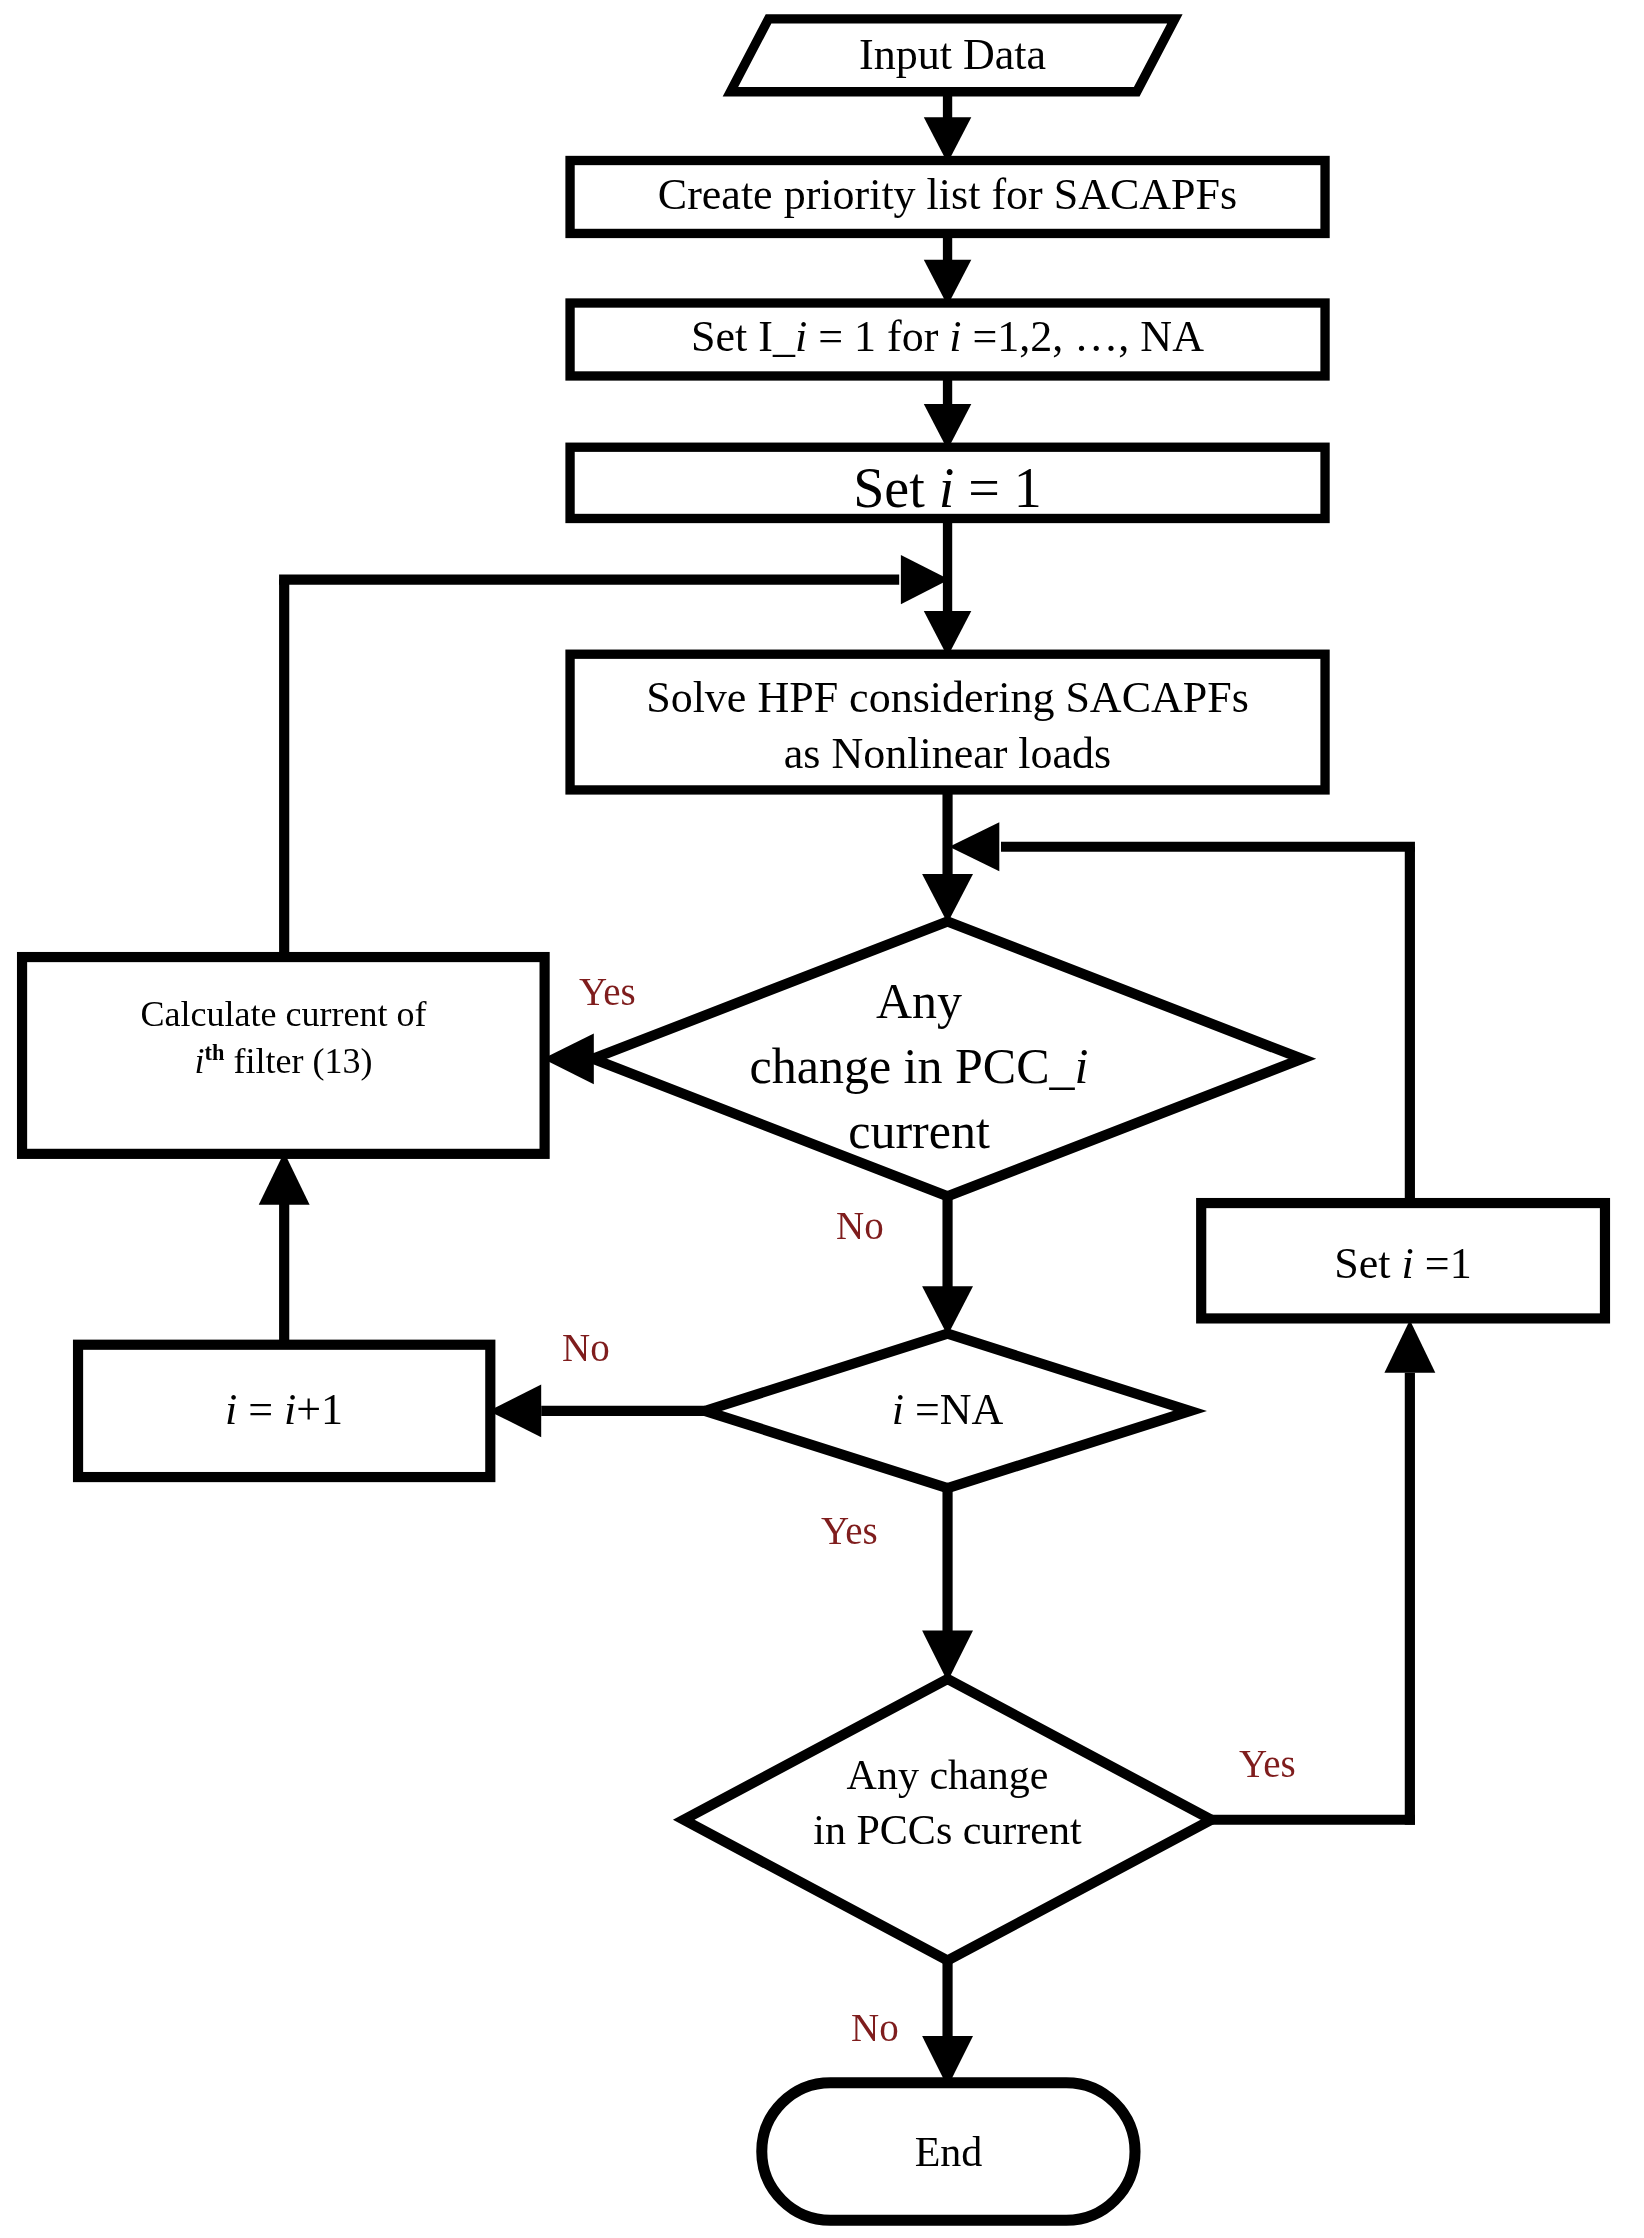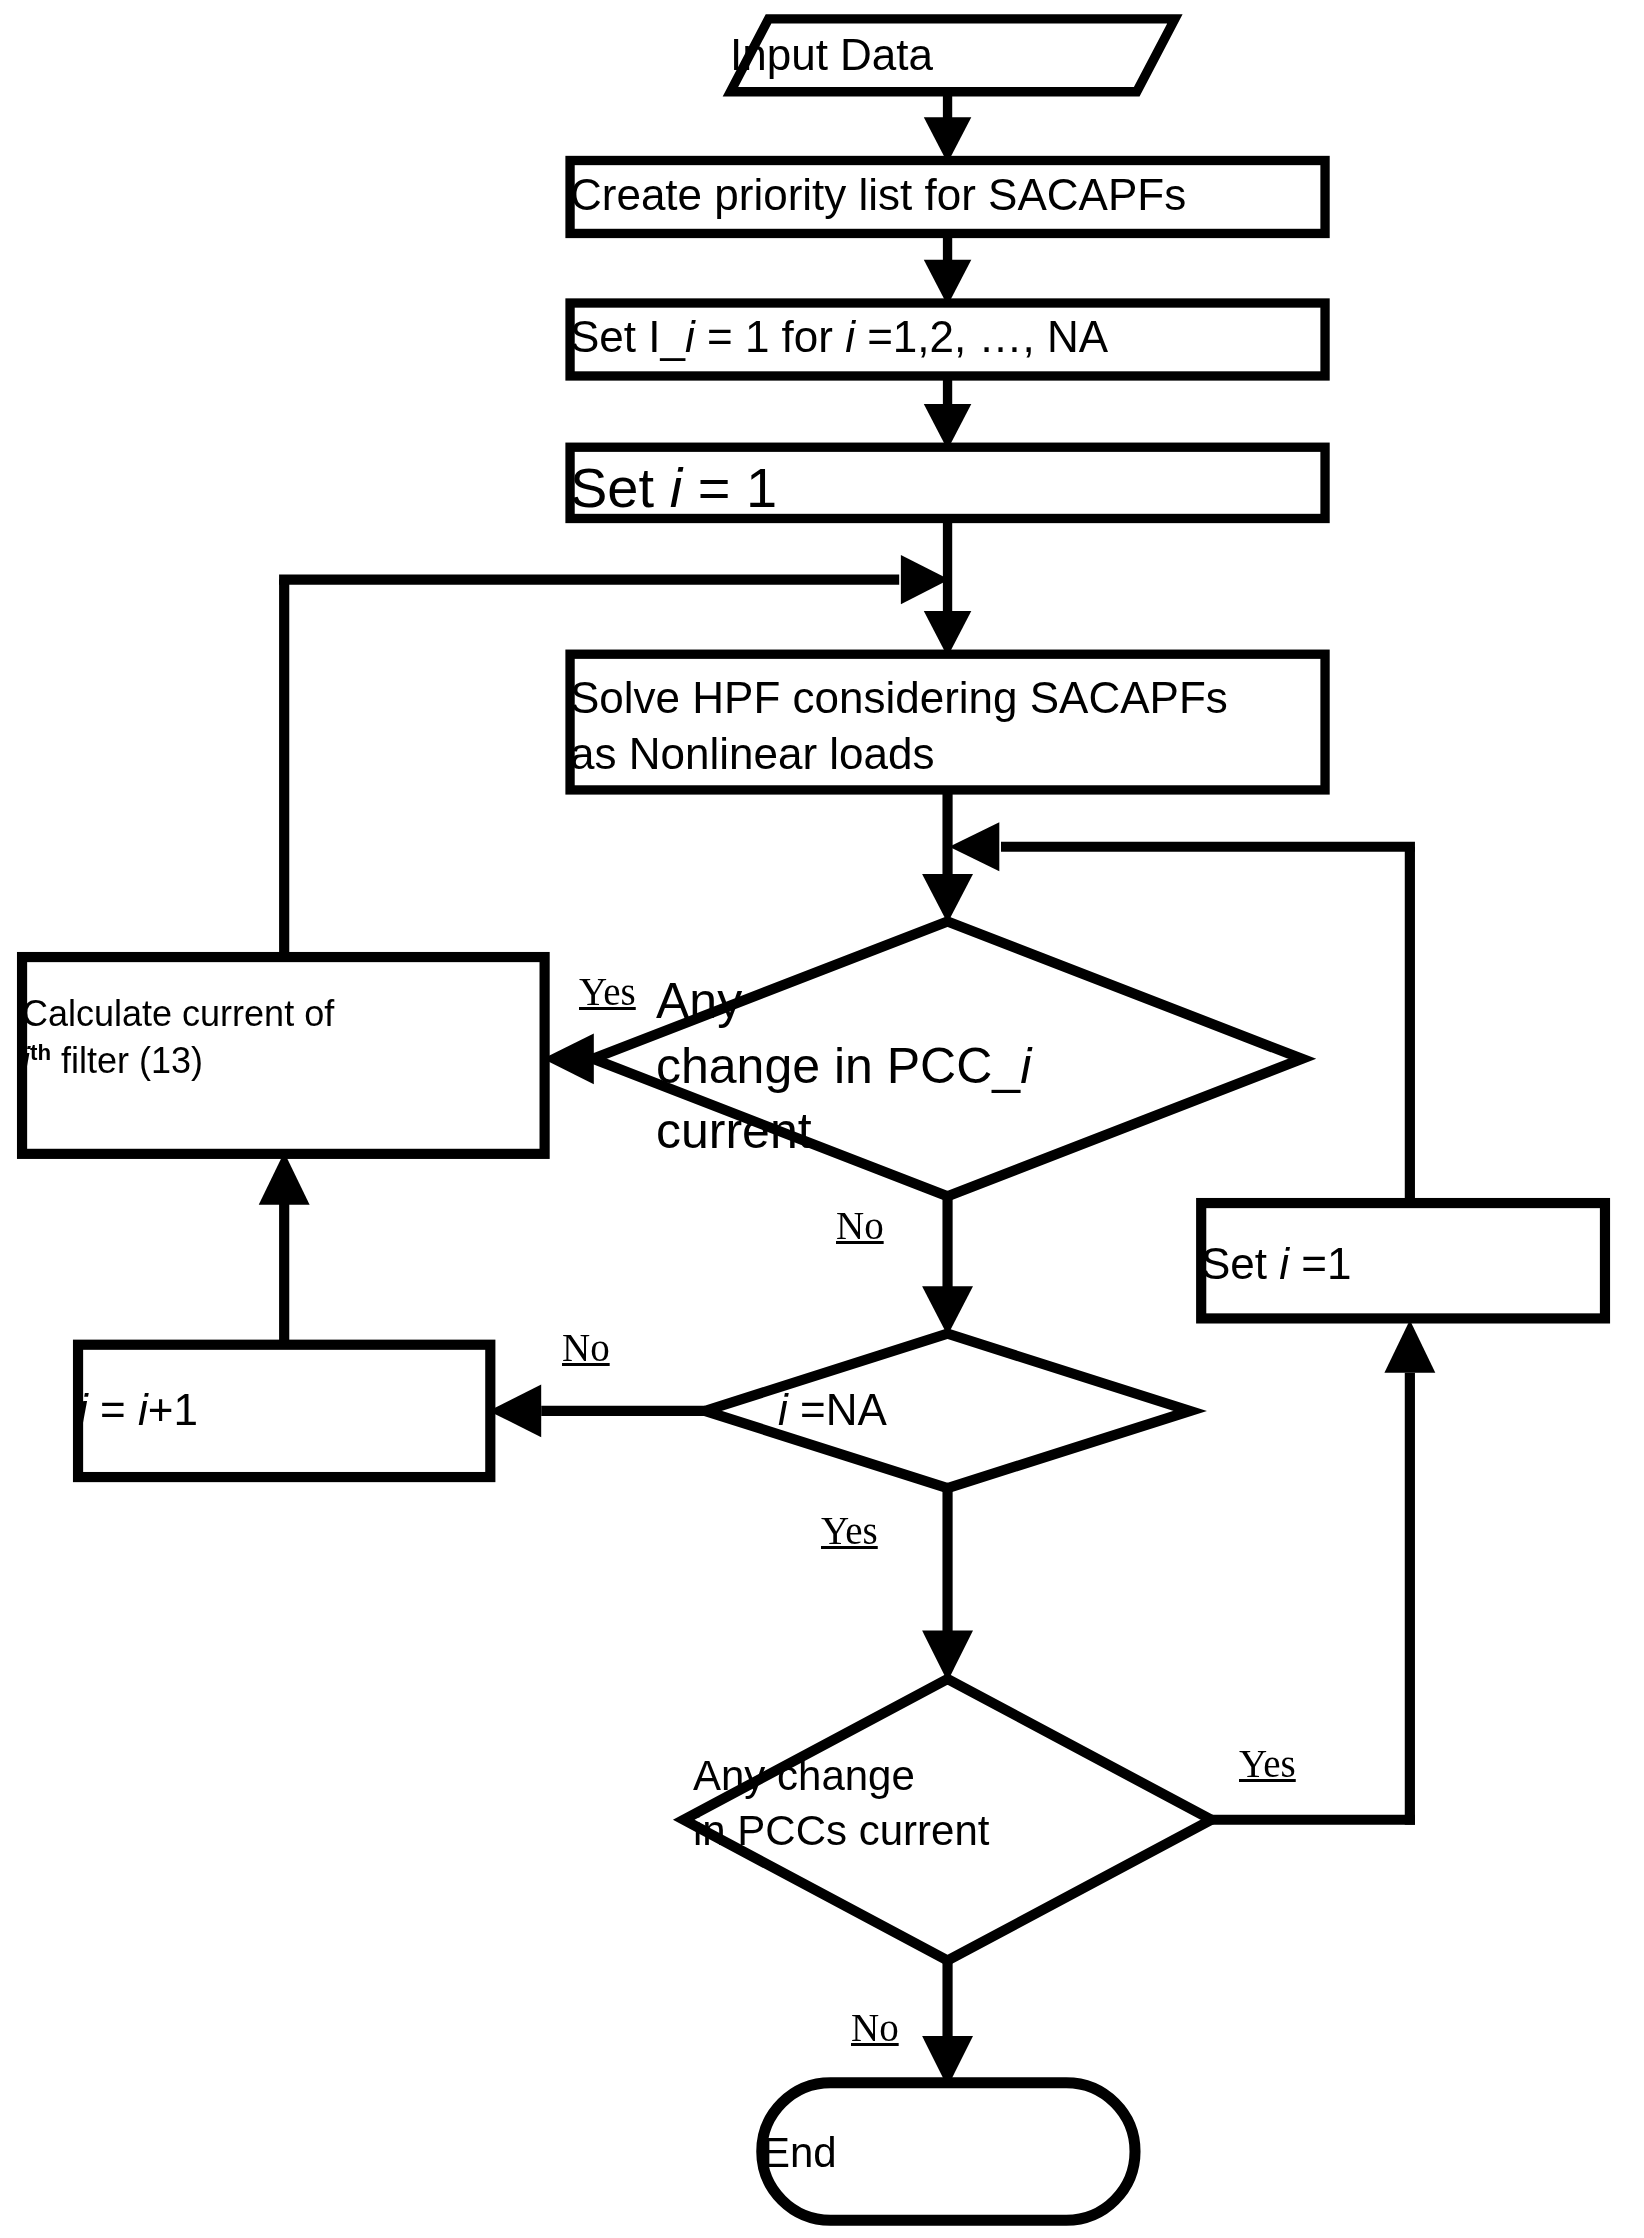--- a/index.html
+++ b/index.html
@@ -29,32 +29,32 @@
     display: block;
   }
   .shape-fill { fill: #ffffff; }
   .shape-stroke { stroke: #000000; fill: none; }
   .edge-line { stroke: #000000; fill: none; stroke-linecap: butt; }
   .arrow-head { fill: #000000; stroke: none; }
 
   
   .node-label {
     position: absolute;
+    text-align: center;
     color: #000000;
     line-height: 1.18;
     white-space: nowrap;
-    font-family: Liberation Sans, sans-serif;
+    font-family: Liberation Serif, serif;
   }
   .edge-label {
     position: absolute;
-    color: #000000;
+    color: #7f1d1d;
     font-size: 39px;
     font-family: "Liberation Serif", "DejaVu Serif", serif;
     white-space: nowrap;
-    text-decoration: underline;
   }
   .it { font-style: italic; }
   .sup {
     font-size: 0.62em;
     vertical-align: super;
     font-style: normal;
     font-weight: bold;
     line-height: 0;
   }
 </style>

